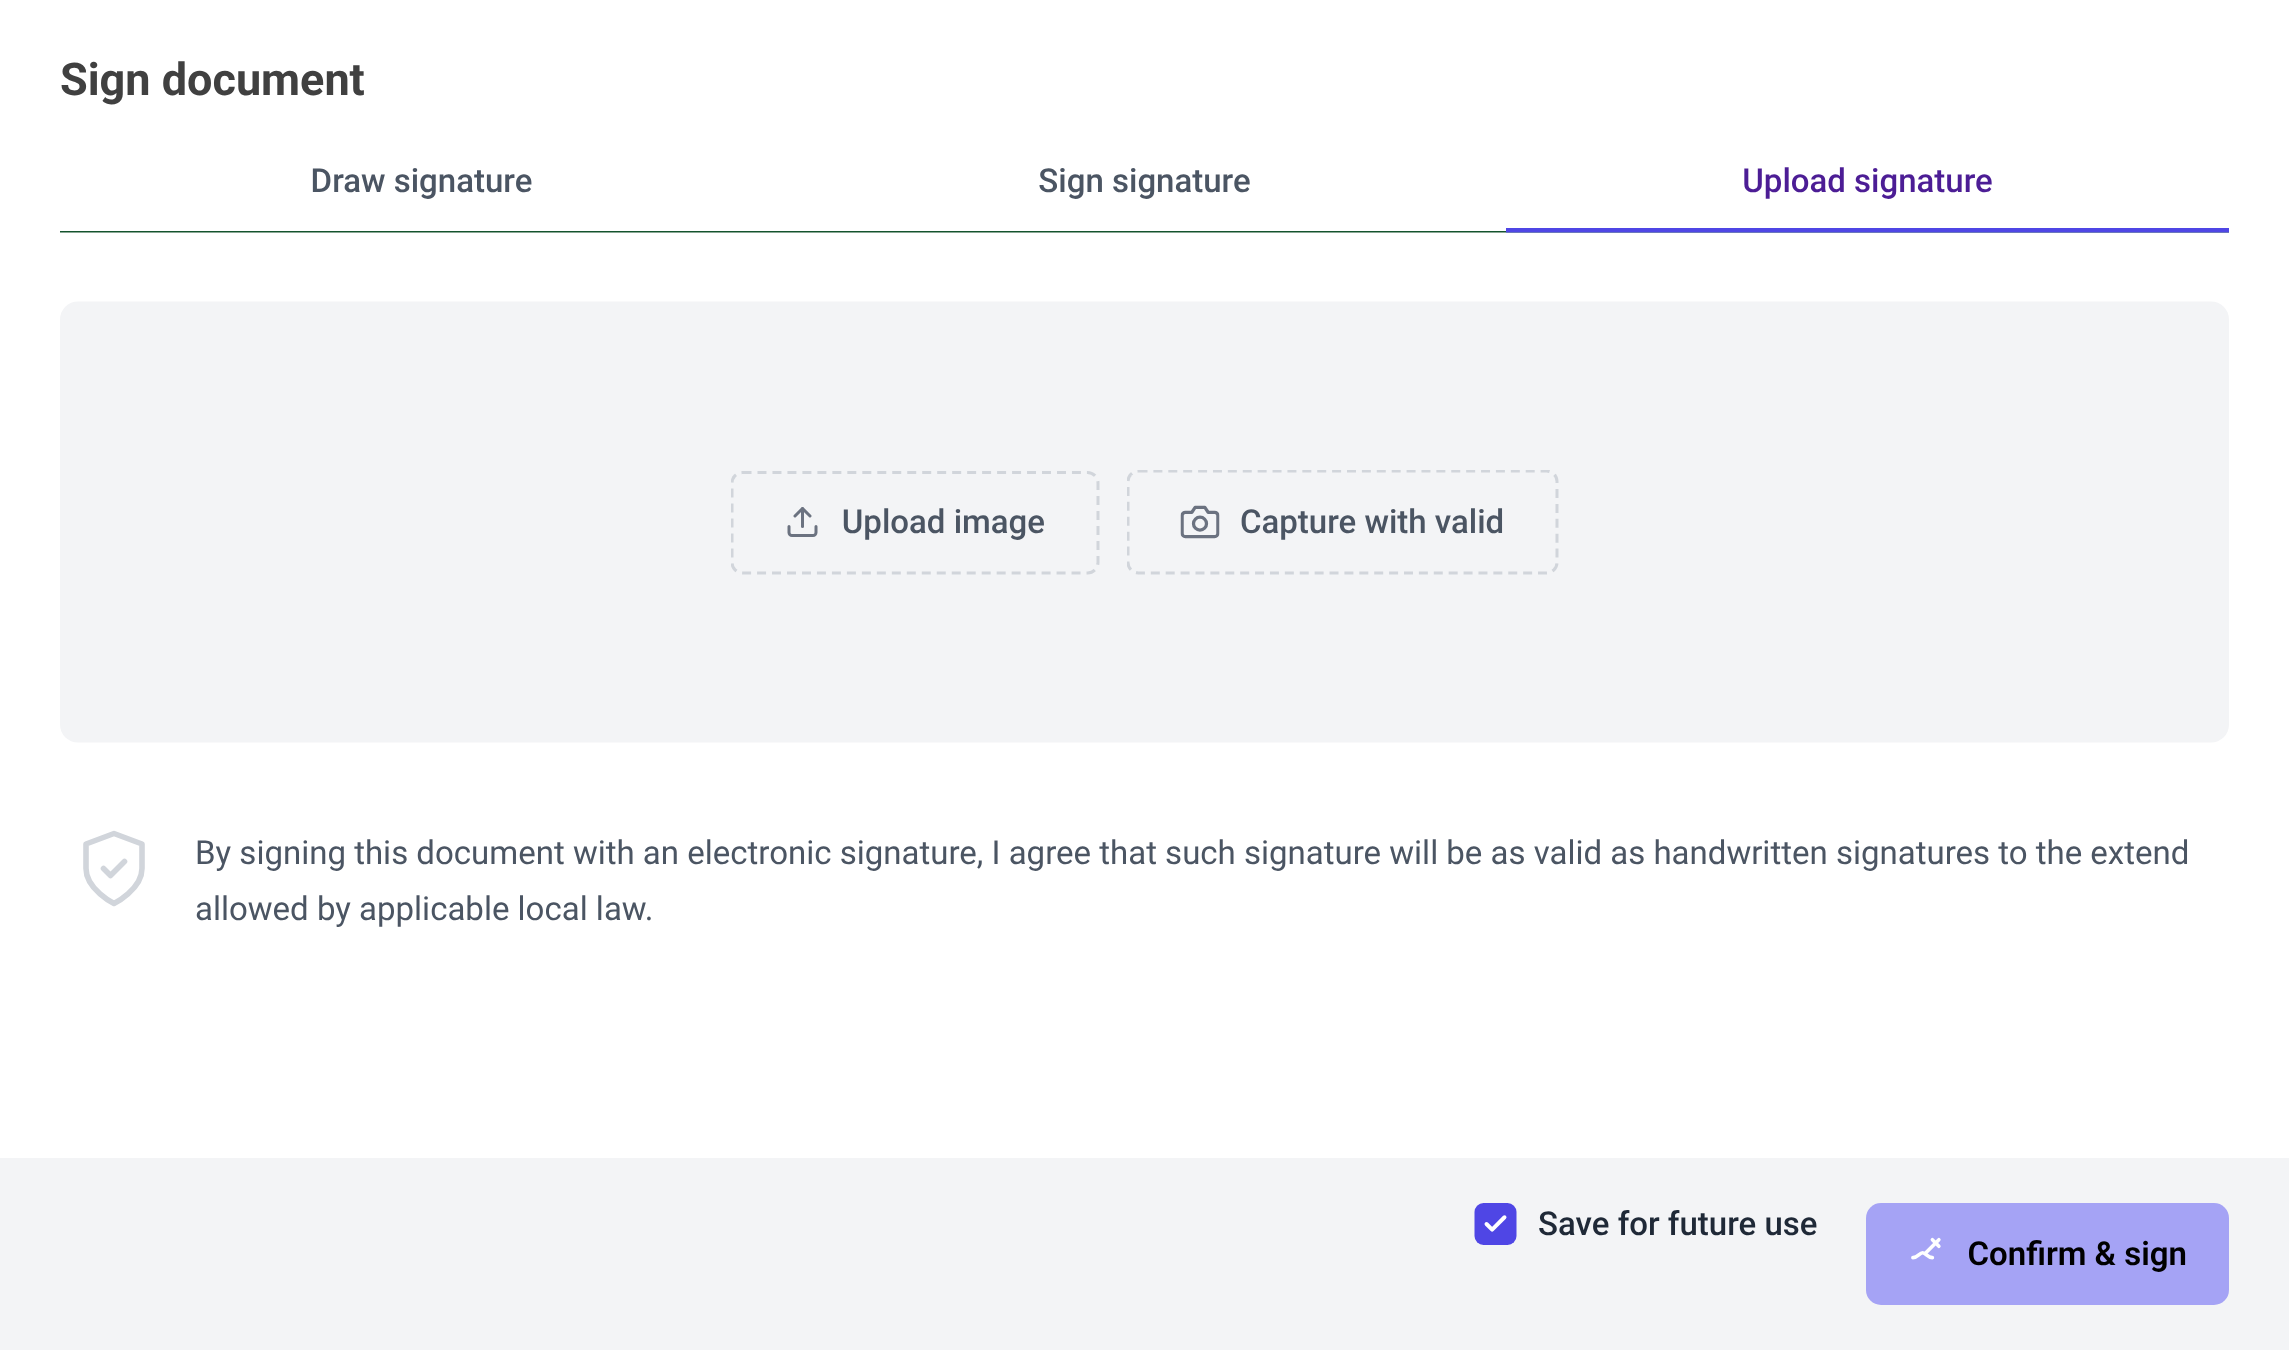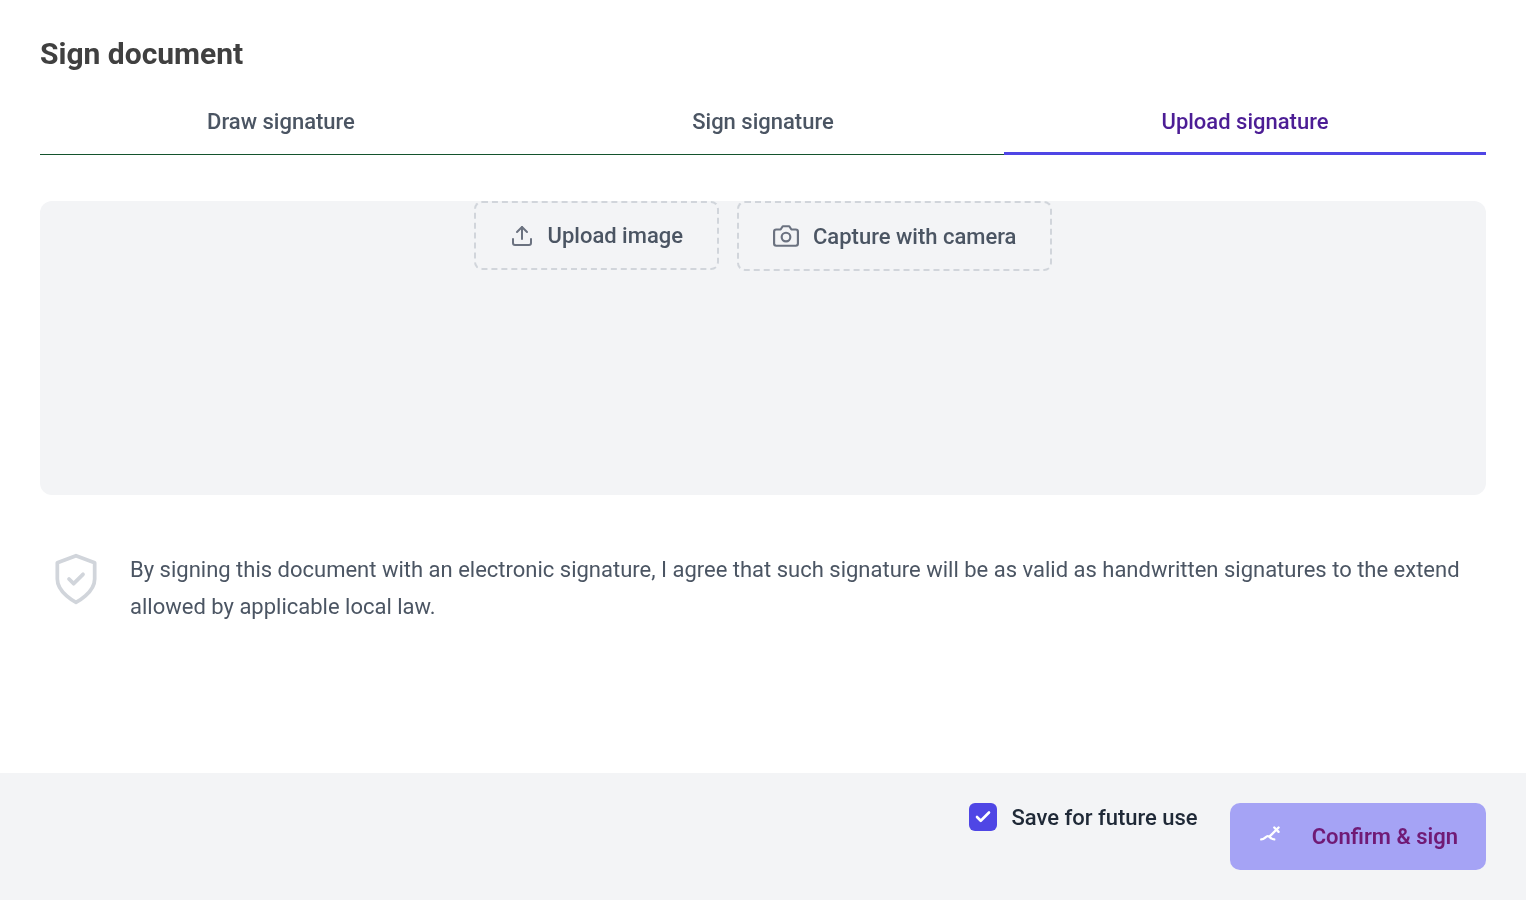--- a/index.html
+++ b/index.html
@@ -41,21 +41,21 @@
   }
   .tab.active {
     color: #4c1d95;
     border-bottom-color: #4f46e5;
   }
   .upload-area {
     background: #f3f4f6;
     border-radius: 12px;
     height: 294px;
     display: flex;
-    align-items: flex-start;
+    align-items: center;
     justify-content: center;
     gap: 18px;
   }
   .dashed-btn {
     display: inline-flex;
     align-items: center;
     gap: 14px;
     background: transparent;
     border: 2px dashed #d1d5db;
     border-radius: 8px;
@@ -104,23 +104,23 @@
     justify-content: center;
   }
   .checkbox-label {
     font-size: 22px;
     color: #1f2937;
     font-weight: 500;
   }
   .confirm-btn {
     display: inline-flex;
     align-items: center;
-    gap: 28px;
+    gap: 14px;
     background: #a5a3f5;
-    color: #701a75;
+    color: #000000;
     border: none;
     border-radius: 10px;
     padding: 18px 28px;
     font-size: 22px;
     font-weight: 600;
     cursor: pointer;
     font-family: inherit;
   }
 </style>
 </head>
@@ -146,21 +146,21 @@
       </span>
       <span>Upload image</span>
     </button>
     <button class="dashed-btn">
       <span>
         <svg width="26" height="26" viewBox="0 0 24 24" fill="none" stroke="#6b7280" stroke-width="2" stroke-linecap="round" stroke-linejoin="round">
           <path d="M23 19a2 2 0 0 1-2 2H3a2 2 0 0 1-2-2V8a2 2 0 0 1 2-2h4l2-3h6l2 3h4a2 2 0 0 1 2 2z"></path>
           <circle cx="12" cy="13" r="4"></circle>
         </svg>
       </span>
-      <span>Capture with camera</span>
+      <span>Capture with valid</span>
     </button>
   </div>
 
   <div class="disclaimer">
     <span>
       <svg width="56" height="56" viewBox="0 0 24 24" fill="none" stroke="#d1d5db" stroke-width="1.6" stroke-linecap="round" stroke-linejoin="round">
         <path d="M12 22s8-4 8-10V5l-8-3-8 3v7c0 6 8 10 8 10z"></path>
         <polyline points="9 12 11 14 15 10"></polyline>
       </svg>
     </span>

